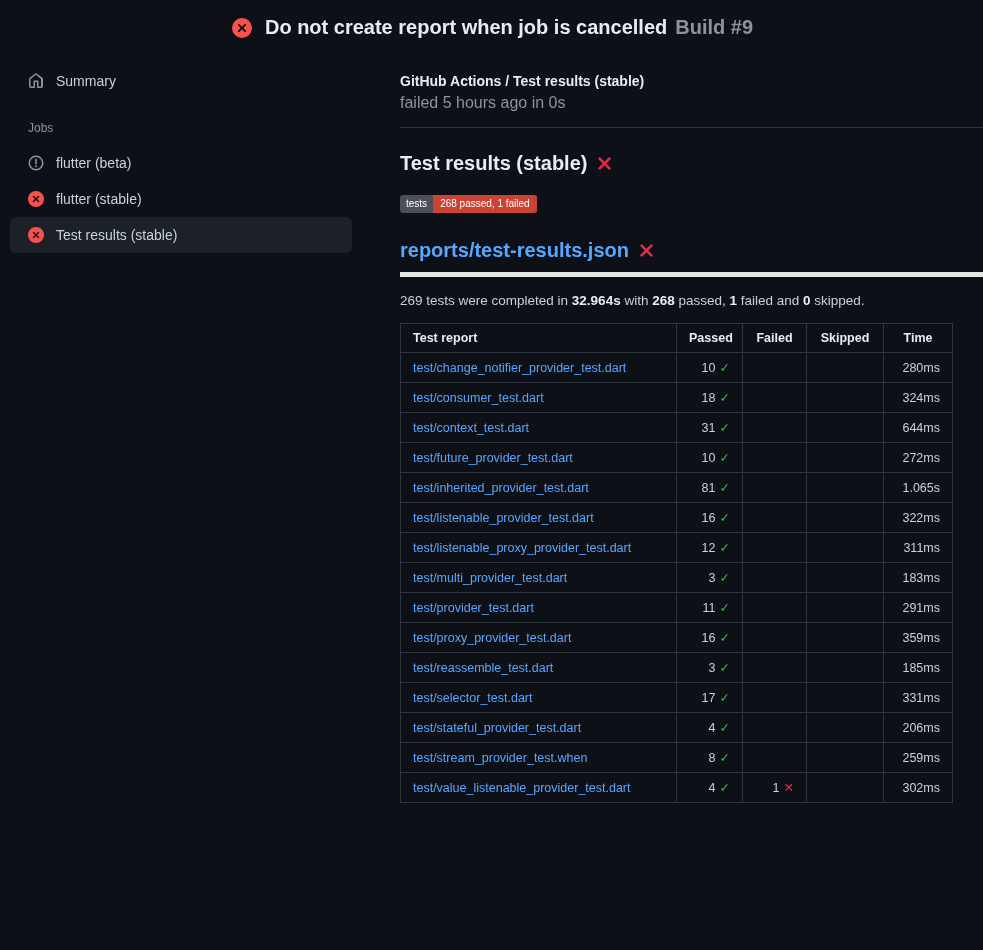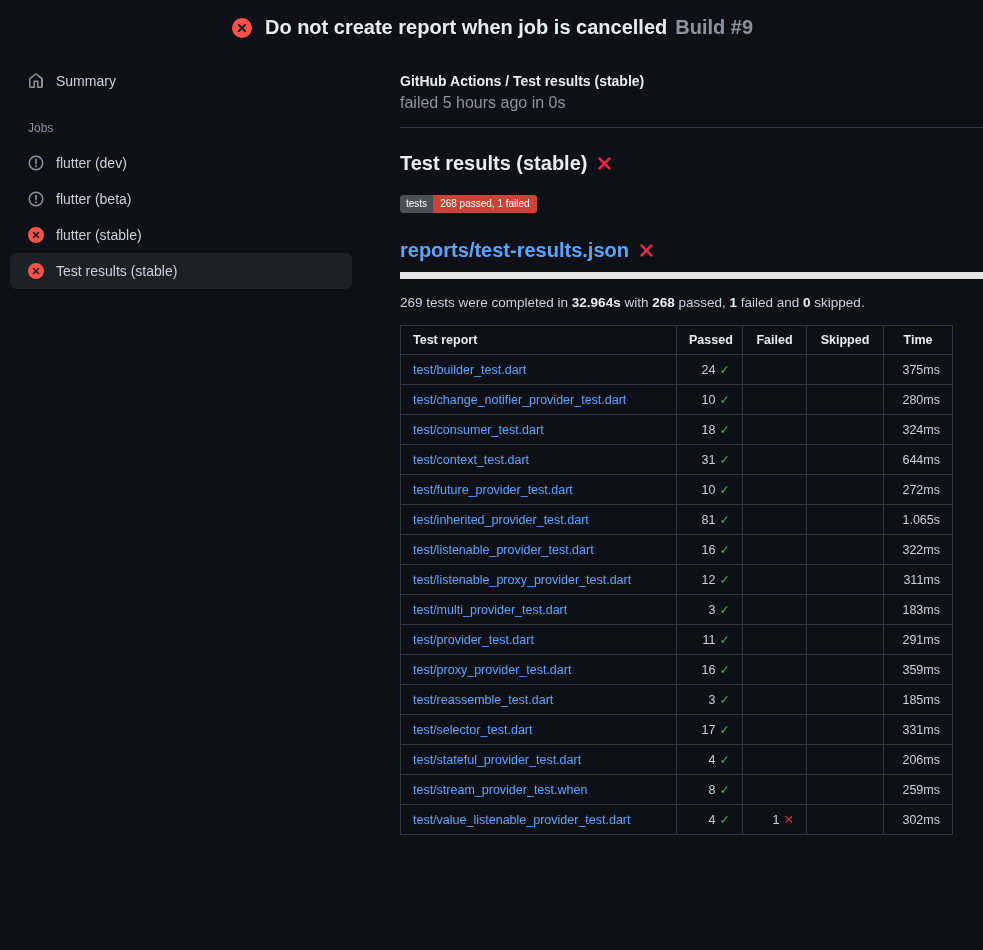--- a/index.html
+++ b/index.html
@@ -31,21 +31,21 @@
   .divider { border-top:1px solid var(--border,#30363d); margin-top:15px; }
 
   .check-title-row { display:flex; align-items:center; gap:9px; margin-top:24px; font-size:20px; font-weight:700; color:var(--heading,#e6edf3); }
   .cross-lg { display:flex; }
   .cross-lg path { stroke:var(--emoji-red,#dd2e44); }
 
   .badge { display:inline-flex; margin-top:20px; font-size:10px; line-height:18px; border-radius:3px; overflow:hidden; color:#ffffff; }
   .badge-label { background:var(--badge-label-bg,#4b5056); padding:0 6px; }
   .badge-value { background:var(--badge-value-bg,#cb4335); padding:0 7px; }
 
-  .report-heading { display:flex; align-items:center; gap:9px; margin-top:26px; padding-bottom:10px; border-bottom:7px solid #e5e5e5; font-size:20px; font-weight:700; }
+  .report-heading { display:flex; align-items:center; gap:9px; margin-top:26px; padding-bottom:10px; border-bottom:5px solid #e5e5e5; font-size:20px; font-weight:700; }
   .report-link { color:var(--link,#58a6ff); text-decoration:none; cursor:pointer; }
 
   .summary-line { margin-top:16px; font-size:13.5px; color:var(--text,#c9d1d9); }
   .summary-line .bold { font-weight:700; color:var(--heading,#e6edf3); }
 
   .results-table { border-collapse:collapse; margin-top:15px; table-layout:fixed; width:552px; font-size:12.5px; }
   .results-table th, .results-table td { border:1px solid var(--border,#30363d); padding:7px 12px; white-space:nowrap; overflow:hidden; }
   .results-table th { font-weight:700; text-align:center; color:var(--heading,#e6edf3); }
   .results-table th:first-child { text-align:left; }
   .results-table td { text-align:right; }
@@ -77,30 +77,20 @@
       <div class="side-item summary">
         <span class="side-icon">
           <svg viewBox="0 0 16 16" width="16" height="16" fill="currentColor" aria-hidden="true">
               <path d="M6.906.664a1.749 1.749 0 0 1 2.187 0l5.25 4.2c.415.332.657.835.657 1.367v7.019A1.75 1.75 0 0 1 13.25 15h-3.5a.75.75 0 0 1-.75-.75V9H7v5.25a.75.75 0 0 1-.75.75h-3.5A1.75 1.75 0 0 1 1 13.25V6.23c0-.531.242-1.034.657-1.366l5.25-4.2Zm1.25 1.171a.25.25 0 0 0-.312 0l-5.25 4.2a.25.25 0 0 0-.094.196v7.019c0 .138.112.25.25.25H5.5V8.25a.75.75 0 0 1 .75-.75h3.5a.75.75 0 0 1 .75.75v5.25h2.25a.25.25 0 0 0 .25-.25V6.23a.25.25 0 0 0-.094-.195Z"></path>
             </svg>
         </span>
         <span class="side-label">Summary</span>
       </div>
       <div class="jobs-heading">Jobs</div>
       <nav class="jobs-list">
-          <div class="side-item">
-            <span class="status-icon neutral">
-              <svg viewBox="0 0 16 16" width="16" height="16" aria-hidden="true">
-                <circle cx="8" cy="8" r="6.75" fill="none" stroke="currentColor" stroke-width="1.5"></circle>
-                <path d="M8 4.6v4.1" stroke="currentColor" stroke-width="1.6" stroke-linecap="round"></path>
-                <circle cx="8" cy="11.3" r="1" fill="currentColor"></circle>
-              </svg>
-            </span>
-            <span class="side-label">flutter (dev)</span>
-          </div>
           <div class="side-item">
             <span class="status-icon neutral">
               <svg viewBox="0 0 16 16" width="16" height="16" aria-hidden="true">
                 <circle cx="8" cy="8" r="6.75" fill="none" stroke="currentColor" stroke-width="1.5"></circle>
                 <path d="M8 4.6v4.1" stroke="currentColor" stroke-width="1.6" stroke-linecap="round"></path>
                 <circle cx="8" cy="11.3" r="1" fill="currentColor"></circle>
               </svg>
             </span>
             <span class="side-label">flutter (beta)</span>
           </div>
@@ -165,27 +155,20 @@
           <tr>
             <th>Test report</th>
             <th>Passed</th>
             <th>Failed</th>
             <th>Skipped</th>
             <th>Time</th>
           </tr>
         </thead>
         <tbody>
             <tr>
-              <td class="suite-cell"><a class="suite-link">test/builder_test.dart</a></td>
-              <td class="num"><span>24</span><span class="check">✓</span></td>
-              <td class="num"></td>
-              <td class="num"></td>
-              <td class="num time">375ms</td>
-            </tr>
-            <tr>
               <td class="suite-cell"><a class="suite-link">test/change_notifier_provider_test.dart</a></td>
               <td class="num"><span>10</span><span class="check">✓</span></td>
               <td class="num"></td>
               <td class="num"></td>
               <td class="num time">280ms</td>
             </tr>
             <tr>
               <td class="suite-cell"><a class="suite-link">test/consumer_test.dart</a></td>
               <td class="num"><span>18</span><span class="check">✓</span></td>
               <td class="num"></td>

